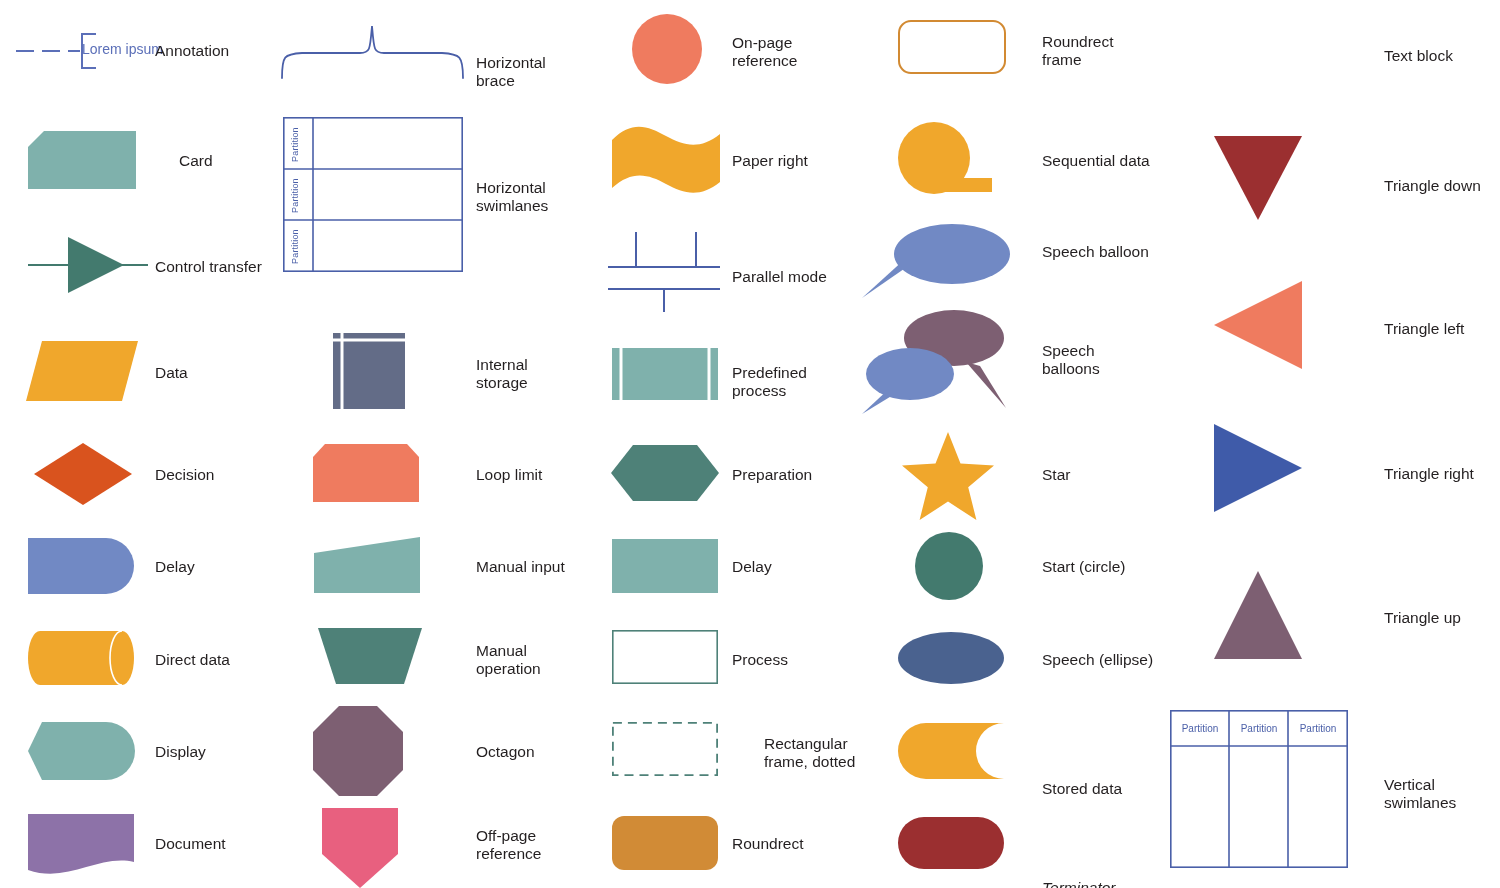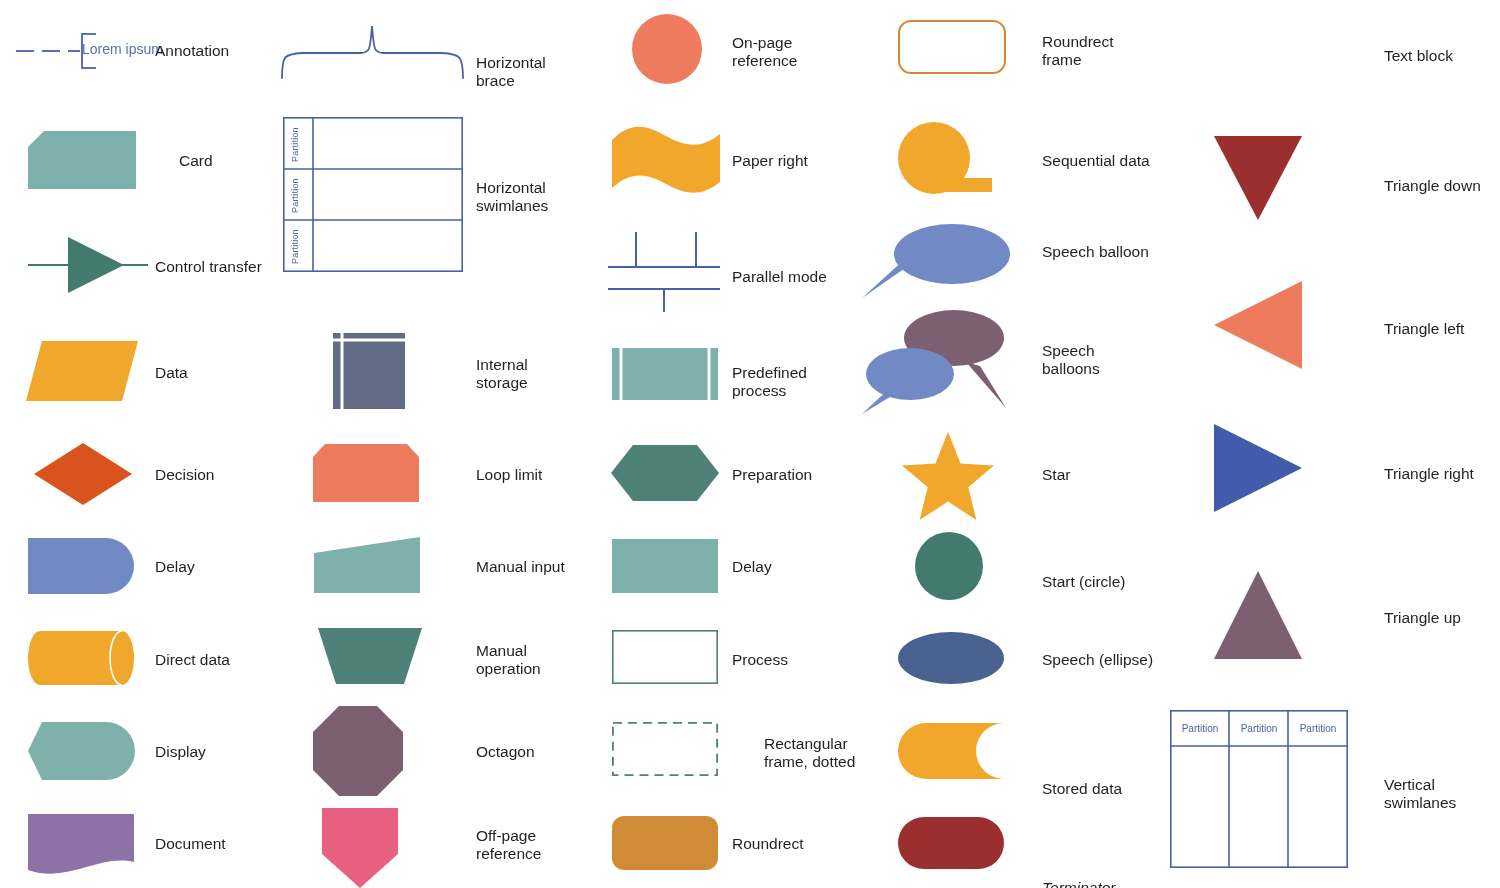--- a/index.html
+++ b/index.html
@@ -306,21 +306,21 @@
       <path d="M 46 0 L 58.5 31.5 L 92 33.6 L 66.2 55.2 L 74.4 88 L 46 69.6 L 17.6 88 L 25.8 55.2 L 0 33.6 L 33.5 31.5 Z" fill="#f0a72c"></path>
     </svg>
   </div>
   <div class="label" style="left:1042px;top:466px;">Star</div>
 
   <div class="shape" style="left:915px;top:532px;">
     <svg width="68" height="68" viewBox="0 0 68 68">
       <circle cx="34" cy="34" r="34" fill="#437a6e"></circle>
     </svg>
   </div>
-  <div class="label" style="left:1042px;top:558px;margin-top:15px;">Start (circle)</div>
+  <div class="label" style="left:1042px;top:558px;">Start (circle)</div>
 
   <div class="shape" style="left:898px;top:632px;">
     <svg width="106" height="52" viewBox="0 0 106 52">
       <ellipse cx="53" cy="26" rx="53" ry="26" fill="#4a628f"></ellipse>
     </svg>
   </div>
   <div class="label" style="left:1042px;top:651px;">Speech (ellipse)</div>
 
   <div class="shape" style="left:898px;top:723px;">
     <svg width="106" height="56" viewBox="0 0 106 56">

